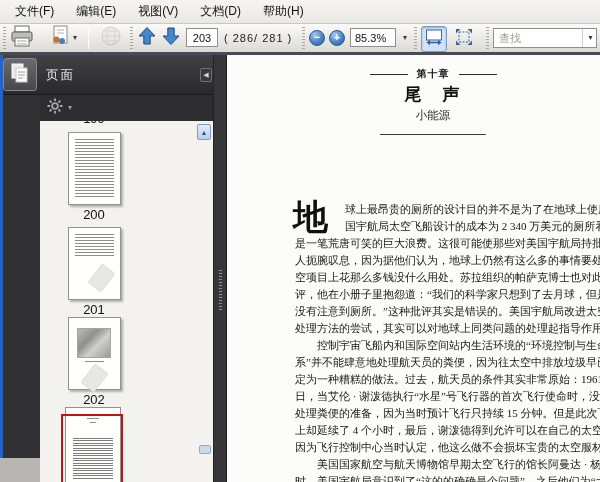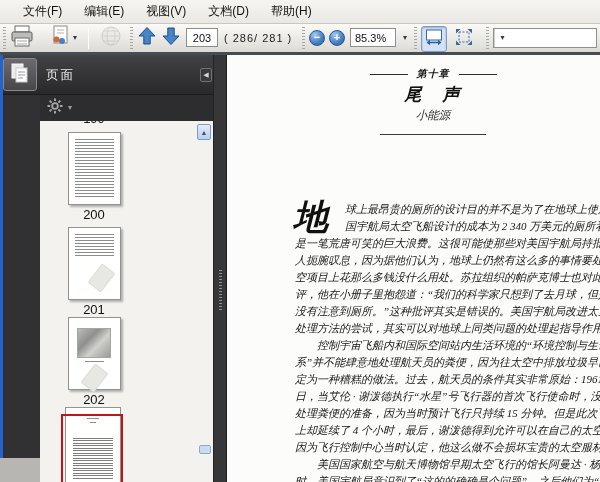--- a/index.html
+++ b/index.html
@@ -3,21 +3,21 @@
 <meta charset="utf-8">
 <style>
   html,body{margin:0;padding:0;}
   #app{position:relative;width:600px;height:482px;overflow:hidden;background:#3a3a3c;
        font-family:"Liberation Sans",sans-serif;-webkit-font-smoothing:antialiased;}
   #app *{box-sizing:border-box;}
 
   
   .menubar{position:absolute;left:0;top:0;width:600px;height:24px;
     background:linear-gradient(#f6f5f2,#eae8e4);border-bottom:1px solid #c9c7c2;
-    display:flex;align-items:center;padding-left:12px;}
+    display:flex;align-items:center;padding-left:4px;}
   .menu-item{font-size:12px;color:#131313;padding:3px 11px;white-space:nowrap;cursor:default;}
 
   
   .toolbar{position:absolute;left:0;top:24px;width:600px;height:31px;
     background:linear-gradient(#fbfaf7,#dcdad5);border-bottom:3px solid #474b52;}
   .grip{position:absolute;top:3px;width:3px;height:22px;
     background:repeating-linear-gradient(180deg,#a9a7a2 0 1px,transparent 1px 3px);}
   .sepline{position:absolute;top:3px;width:1px;height:22px;background:#bdbbb5;border-right:1px solid #fcfcfa;}
   .tbtn{position:absolute;top:2px;height:24px;display:flex;align-items:center;justify-content:center;
     border-radius:3px;cursor:default;}
@@ -70,21 +70,21 @@
   .scroll-thumb{position:absolute;left:159px;top:324px;width:12px;height:9px;border-radius:2px;
     background:#cadbf0;border:1px solid #8fa9cc;}
 
   
   .splitter{position:absolute;left:213px;top:55px;width:14px;height:427px;background:#37373a;
     border-left:1px solid #232325;border-right:1px solid #1e1e20;}
   .splitter .dots{position:absolute;left:5px;top:215px;width:3px;height:40px;
     background:repeating-linear-gradient(180deg,#909092 0 1px,transparent 1px 3px);}
 
   
-  .doc-area{position:absolute;left:227px;top:55px;width:373px;height:427px;background:#fcfcfa;overflow:hidden;font-style:italic;}
+  .doc-area{position:absolute;left:227px;top:55px;width:373px;height:427px;background:#fcfcfa;overflow:hidden;}
   .page{position:absolute;left:0;top:0;width:420px;height:427px;background:#fcfcfa;color:#1b1b1b;
     font-family:"Liberation Serif",serif;}
   .chap-row{position:absolute;left:0;top:12px;width:412px;display:flex;align-items:center;justify-content:center;gap:9px;}
   .chap-line{width:38px;height:1px;background:#2c2c2c;}
   .chap-text{font-size:10px;font-weight:bold;letter-spacing:1px;color:#151515;}
   .doc-title{position:absolute;left:0;top:28px;width:412px;text-align:center;
     font-size:17px;font-weight:bold;letter-spacing:2px;color:#101010;}
   .doc-subtitle{position:absolute;left:0;top:53px;width:412px;text-align:center;font-size:11.5px;color:#2b2b2b;}
   .doc-rule{position:absolute;left:153px;top:79px;width:106px;height:1px;background:#3a3a3a;}
   .doc-body{position:absolute;left:68px;top:146px;width:352px;font-size:11px;line-height:17px;
@@ -198,20 +198,21 @@
           <path d="M17 1 L12.5 1 L17 5.5 Z" fill="#35699f"></path>
           <path d="M1 17 L1 12.5 L5.5 17 Z" fill="#35699f"></path>
           <path d="M17 17 L17 12.5 L12.5 17 Z" fill="#35699f"></path>
         </svg>
       </span>
     </div>
 
     <div class="grip" style="left:486px;"></div>
 
     <div class="findbox">
+      <span class="ph">查找</span>
       <span class="dd">
         <span class="caret">▾</span>
       </span>
     </div>
   </div>
 
   <div class="side-header">
     <div class="pages-btn">
       <span>
         <svg width="22" height="22" viewBox="0 0 22 22">

